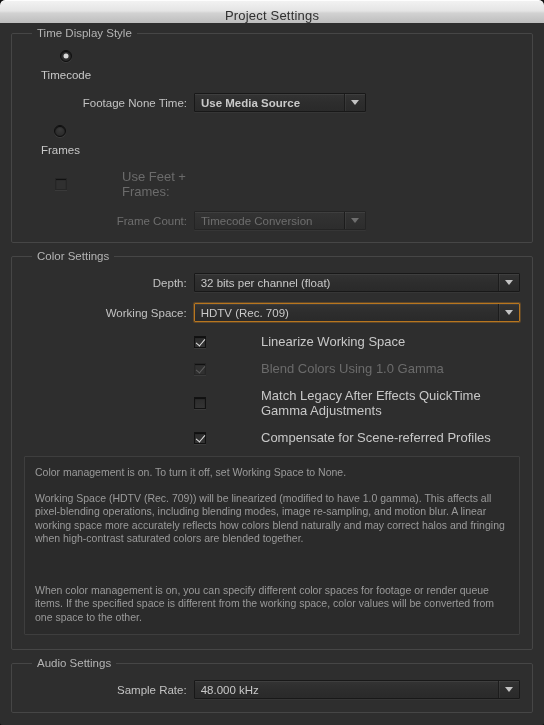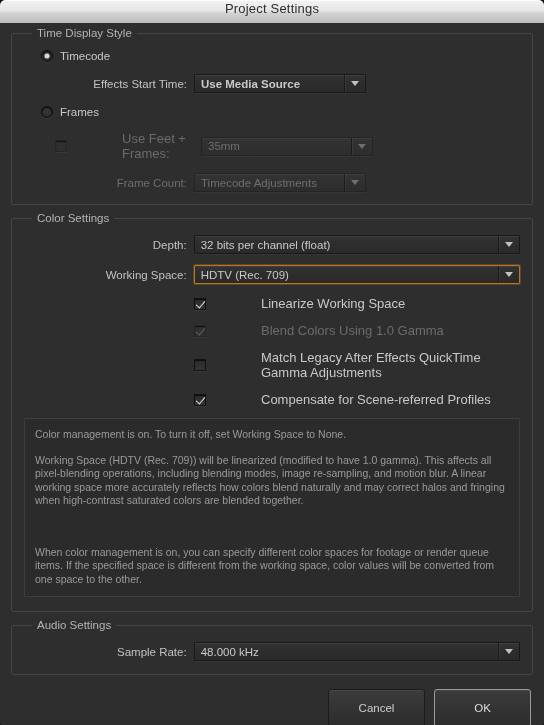--- a/index.html
+++ b/index.html
@@ -19,21 +19,21 @@
     overflow: hidden;
     border-radius: 5px 5px 3px 3px;
   }
   
   .titlebar {
     height: 22px;
     background: linear-gradient(to bottom, #f2f2f2 0%, #e4e4e4 45%, #d2d2d2 55%, #bdbdbd 100%);
     border-bottom: 1px solid #5a5a5a;
     border-top: 1px solid #fdfdfd;
     display: flex;
-    align-items: flex-start;
+    align-items: flex-end;
     justify-content: center;
     border-radius: 5px 5px 0 0;
   }
   .titlebar .title {
     font-size: 13px;
     color: #2f2f2f;
     letter-spacing: .2px;
   }
   
   .dialog-body {
@@ -79,20 +79,21 @@
     white-space: nowrap;
   }
   .row-label.dim { color: #6e6e6e; }
 
   
   .radio-wrap {
     display: flex;
     align-items: center;
     gap: 7px;
     cursor: default;
+    flex-direction: column;
   }
   .radio {
     width: 12px;
     height: 12px;
     border-radius: 50%;
     background: radial-gradient(circle at 50% 35%, #3a3a3a, #262626);
     border: 1px solid #0f0f0f;
     box-shadow: inset 0 1px 1px rgba(0,0,0,.8), 0 1px 0 rgba(255,255,255,.07);
     position: relative;
     box-sizing: border-box;
@@ -259,21 +260,21 @@
 
       <div class="row" style="margin-bottom:12px;">
         <div style="width:17px;flex:none;"></div>
         <div class="radio-wrap">
           <span class="radio checked"></span>
           <span class="radio-label">Timecode</span>
         </div>
       </div>
 
       <div class="row" style="margin-bottom:13px;">
-        <div class="row-label" style="width:163px;">Effects Start Time:</div>
+        <div class="row-label" style="width:163px;">Footage None Time:</div>
         <div class="dropdown" style="width:172px;margin-left:7px;font-weight:bold;">
           <span class="dd-value">Use Media Source</span>
           <span class="dd-arrowbox">
               <span class="dd-arrow"></span>
             </span>
         </div>
       </div>
 
       <div class="row" style="margin-bottom:13px;">
         <div style="width:17px;flex:none;"></div>
@@ -282,32 +283,26 @@
           <span class="radio-label">Frames</span>
         </div>
       </div>
 
       <div class="row" style="margin-bottom:12px;">
         <div style="width:31px;flex:none;"></div>
         <div class="cb-wrap" style="width:139px;justify-content:flex-start;">
           <span class="checkbox disabled"></span>
           <span class="cb-label dim">Use Feet + Frames:</span>
         </div>
-        <div class="dropdown disabled" style="width:172px;margin-left:7px;">
-          <span class="dd-value">35mm</span>
-          <span class="dd-arrowbox">
-              <span class="dd-arrow"></span>
-            </span>
-        </div>
       </div>
 
       <div class="row">
         <div class="row-label dim" style="width:163px;">Frame Count:</div>
         <div class="dropdown disabled" style="width:172px;margin-left:7px;">
-          <span class="dd-value">Timecode Adjustments</span>
+          <span class="dd-value">Timecode Conversion</span>
           <span class="dd-arrowbox">
               <span class="dd-arrow"></span>
             </span>
         </div>
       </div>
     </div>
 
     <div class="group" style="padding-bottom:14px;">
       <div class="group-title">Color Settings</div>
 

